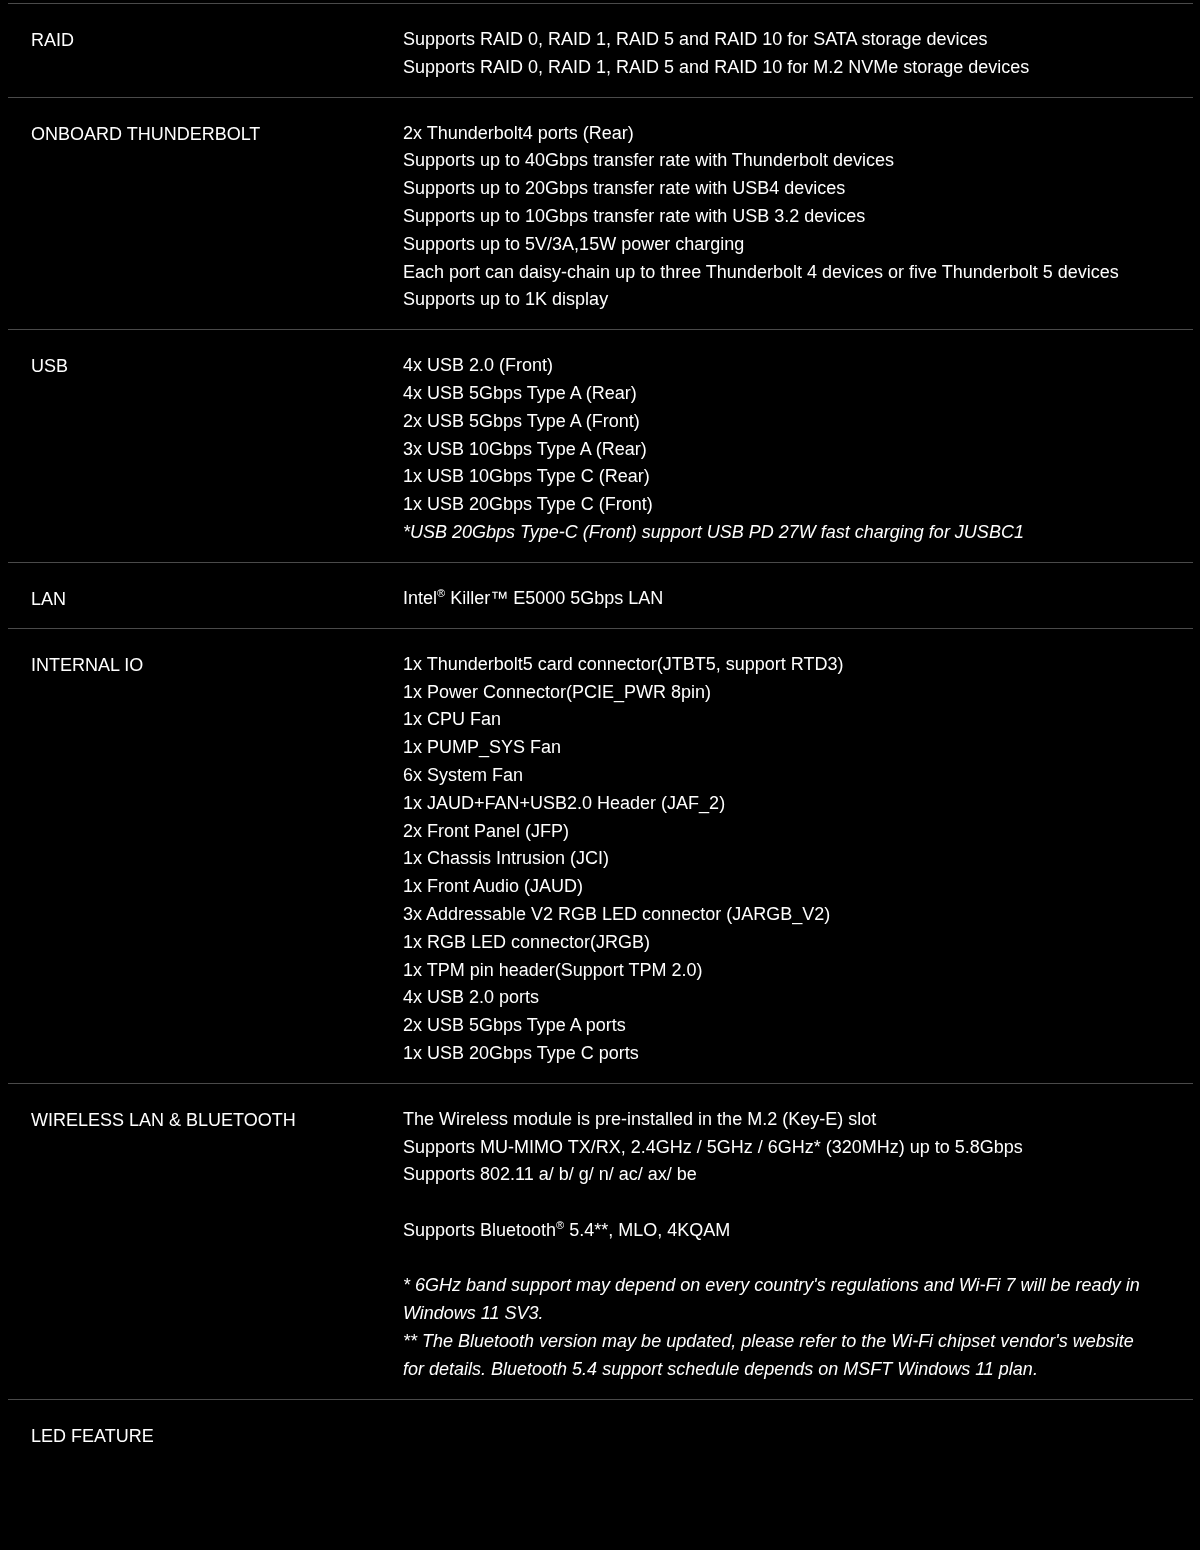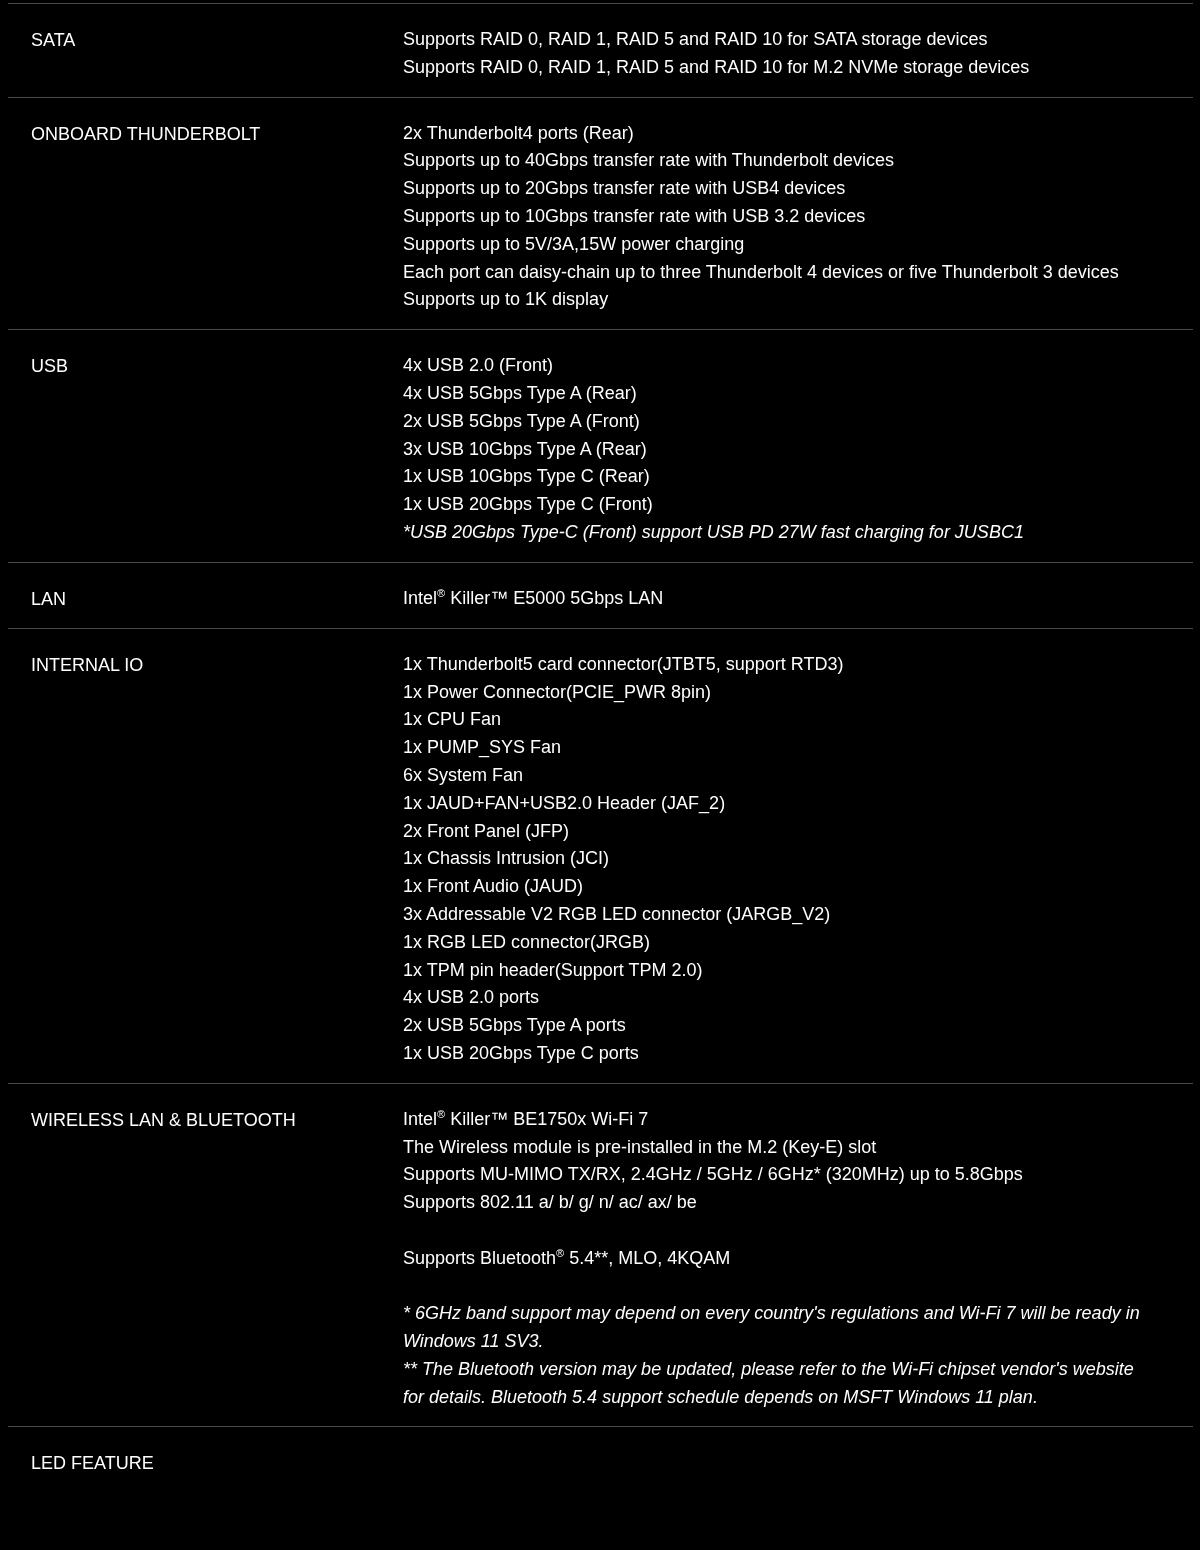--- a/index.html
+++ b/index.html
@@ -50,35 +50,35 @@
       font-size: 11px;
       vertical-align: 7px;
       line-height: 0;
     }
   </style>
 </head>
 <body>
 
 <div class="spec-table" id="spec-table">
     <div class="spec-row">
-      <div class="spec-label">SATA</div>
+      <div class="spec-label">RAID</div>
       <div class="spec-values">
         <div class="spec-line">Supports RAID 0, RAID 1, RAID 5 and RAID 10 for SATA storage devices</div>
         <div class="spec-line">Supports RAID 0, RAID 1, RAID 5 and RAID 10 for M.2 NVMe storage devices</div>
       </div>
     </div>
     <div class="spec-row">
       <div class="spec-label">ONBOARD THUNDERBOLT</div>
       <div class="spec-values">
         <div class="spec-line">2x Thunderbolt4 ports (Rear)</div>
         <div class="spec-line">Supports up to 40Gbps transfer rate with Thunderbolt devices</div>
         <div class="spec-line">Supports up to 20Gbps transfer rate with USB4 devices</div>
         <div class="spec-line">Supports up to 10Gbps transfer rate with USB 3.2 devices</div>
         <div class="spec-line">Supports up to 5V/3A,15W power charging</div>
-        <div class="spec-line">Each port can daisy-chain up to three Thunderbolt 4 devices or five Thunderbolt 3 devices</div>
+        <div class="spec-line">Each port can daisy-chain up to three Thunderbolt 4 devices or five Thunderbolt 5 devices</div>
         <div class="spec-line">Supports up to 1K display</div>
       </div>
     </div>
     <div class="spec-row">
       <div class="spec-label">USB</div>
       <div class="spec-values">
         <div class="spec-line">4x USB 2.0 (Front)</div>
         <div class="spec-line">4x USB 5Gbps Type A (Rear)</div>
         <div class="spec-line">2x USB 5Gbps Type A (Front)</div>
         <div class="spec-line">3x USB 10Gbps Type A (Rear)</div>
@@ -109,21 +109,20 @@
         <div class="spec-line">1x RGB LED connector(JRGB)</div>
         <div class="spec-line">1x TPM pin header(Support TPM 2.0)</div>
         <div class="spec-line">4x USB 2.0 ports</div>
         <div class="spec-line">2x USB 5Gbps Type A ports</div>
         <div class="spec-line">1x USB 20Gbps Type C ports</div>
       </div>
     </div>
     <div class="spec-row">
       <div class="spec-label">WIRELESS LAN &amp; BLUETOOTH</div>
       <div class="spec-values">
-        <div class="spec-line"><span>Intel</span><sup>®</sup><span> Killer™ BE1750x Wi-Fi 7</span></div>
         <div class="spec-line">The Wireless module is pre-installed in the M.2 (Key-E) slot</div>
         <div class="spec-line">Supports MU-MIMO TX/RX, 2.4GHz / 5GHz / 6GHz* (320MHz) up to 5.8Gbps</div>
         <div class="spec-line">Supports 802.11 a/ b/ g/ n/ ac/ ax/ be</div>
         <div class="spec-line"></div>
         <div class="spec-line"><span>Supports Bluetooth</span><sup>®</sup><span> 5.4**, MLO, 4KQAM</span></div>
         <div class="spec-line"></div>
         <div class="spec-line note">* 6GHz band support may depend on every country's regulations and Wi-Fi 7 will be ready in Windows 11 SV3.</div>
         <div class="spec-line note">** The Bluetooth version may be updated, please refer to the Wi-Fi chipset vendor's website for details. Bluetooth 5.4 support schedule depends on MSFT Windows 11 plan.</div>
       </div>
     </div>

